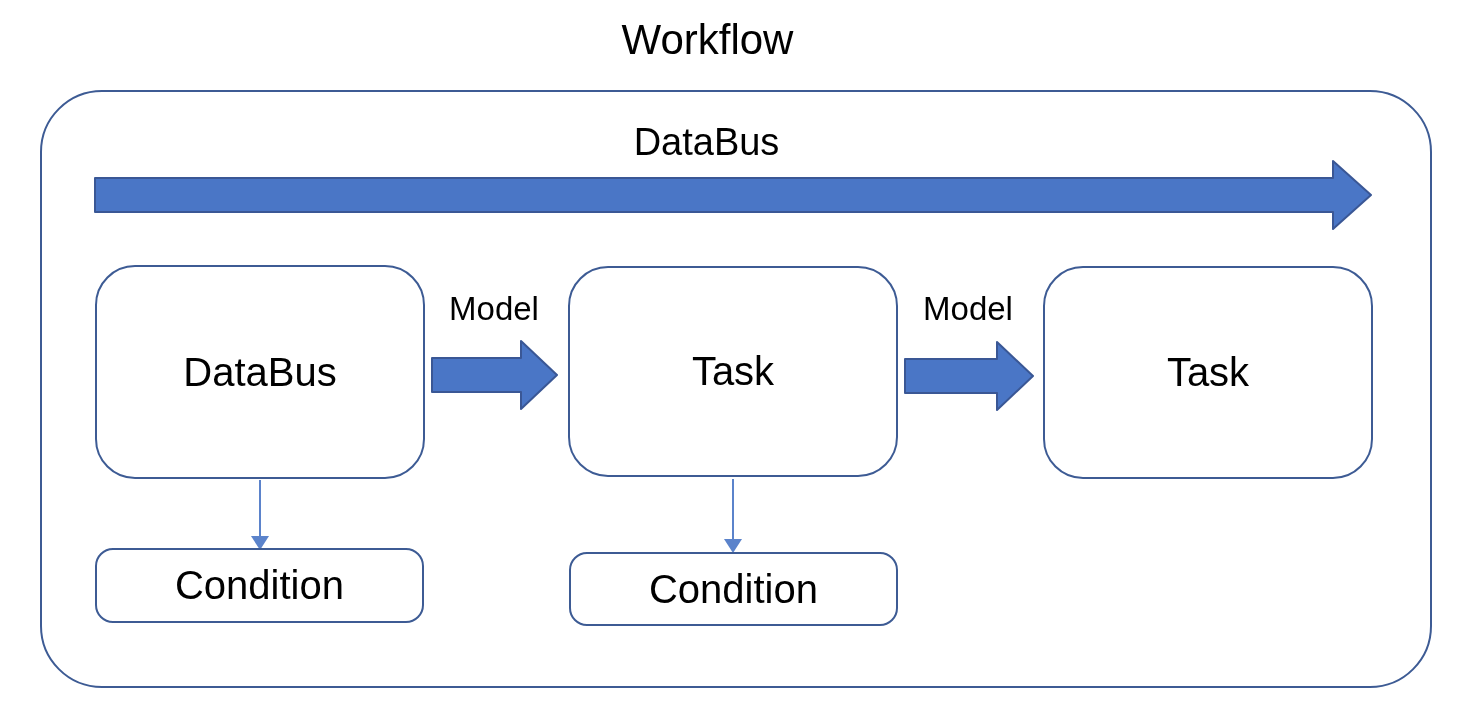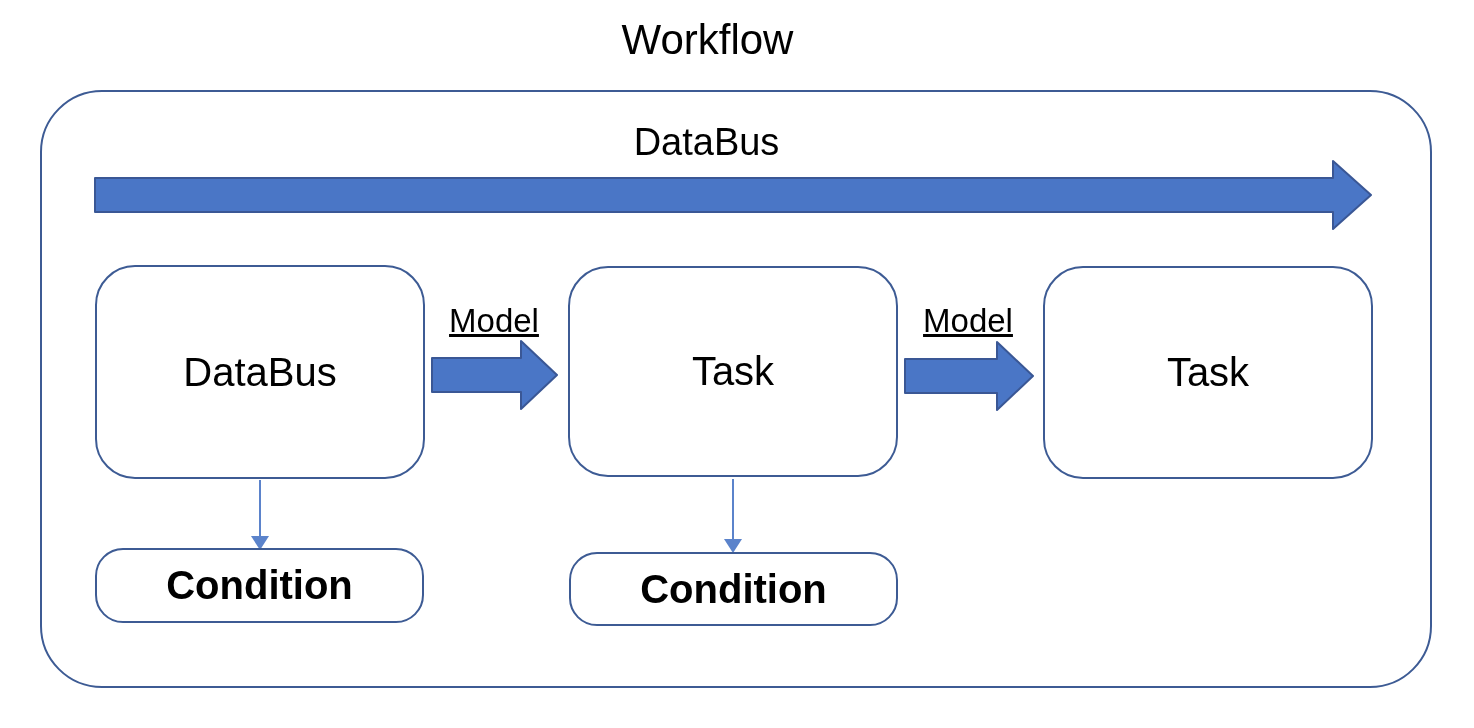--- a/index.html
+++ b/index.html
@@ -78,39 +78,37 @@
     align-items: center;
     justify-content: center;
     font-size: 40px;
     font-weight: 500;
     color: var(--text, #000000);
   }
   .node-big {
     border-radius: 40px;
   }
   .node-small {
-    border-radius: 28px;
+    border-radius: 18px;
     border-width: 2.5px;
-    font-weight: bold;
   }
   .node-trigger  { left: 95px;   top: 265px; width: 330px; height: 214px; }
   .node-task-1   { left: 568px;  top: 266px; width: 330px; height: 211px; }
   .node-task-2   { left: 1043px; top: 266px; width: 330px; height: 213px; }
   .node-cond-1   { left: 95px;   top: 548px; width: 329px; height: 75px; }
   .node-cond-2   { left: 569px;  top: 552px; width: 329px; height: 74px; }
   .edge-label {
     position: absolute;
-    top: 304px;
+    top: 292px;
     width: 140px;
     text-align: center;
     font-size: 33px;
     line-height: 34px;
     font-weight: 500;
     color: var(--text, #000000);
-    text-decoration: underline;
   }
   .edge-label-1 { left: 424px; }
   .edge-label-2 { left: 898px; }
 </style>
 </head>
 <body>
 
 <div class="canvas">
 
   <div class="title">Workflow</div>

